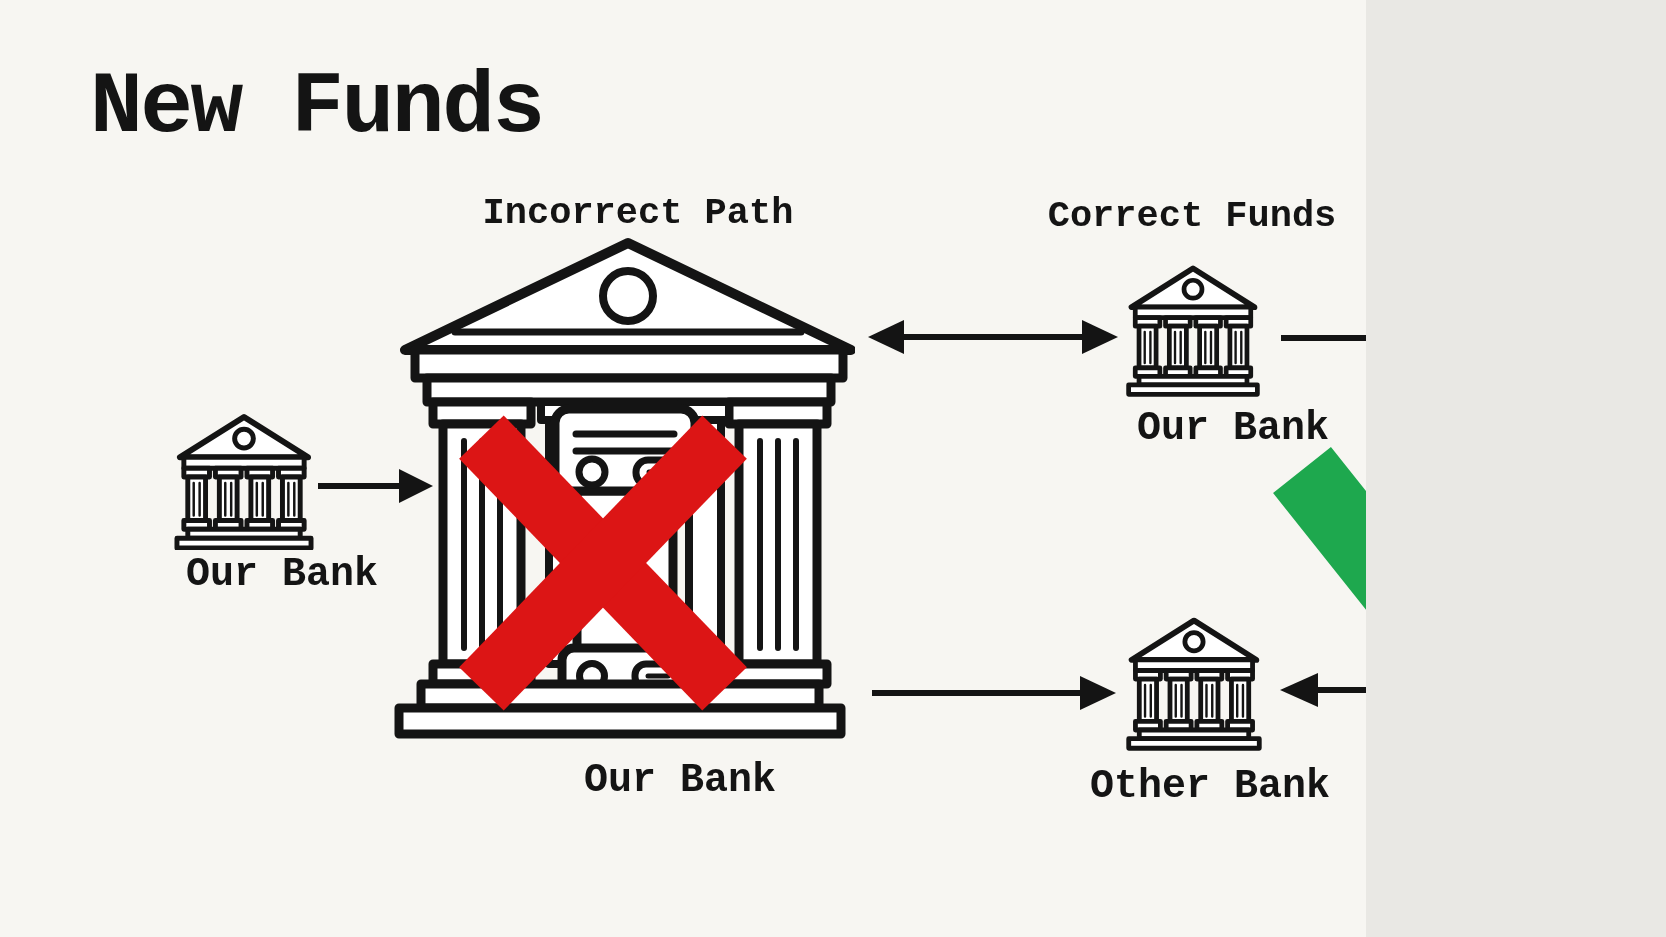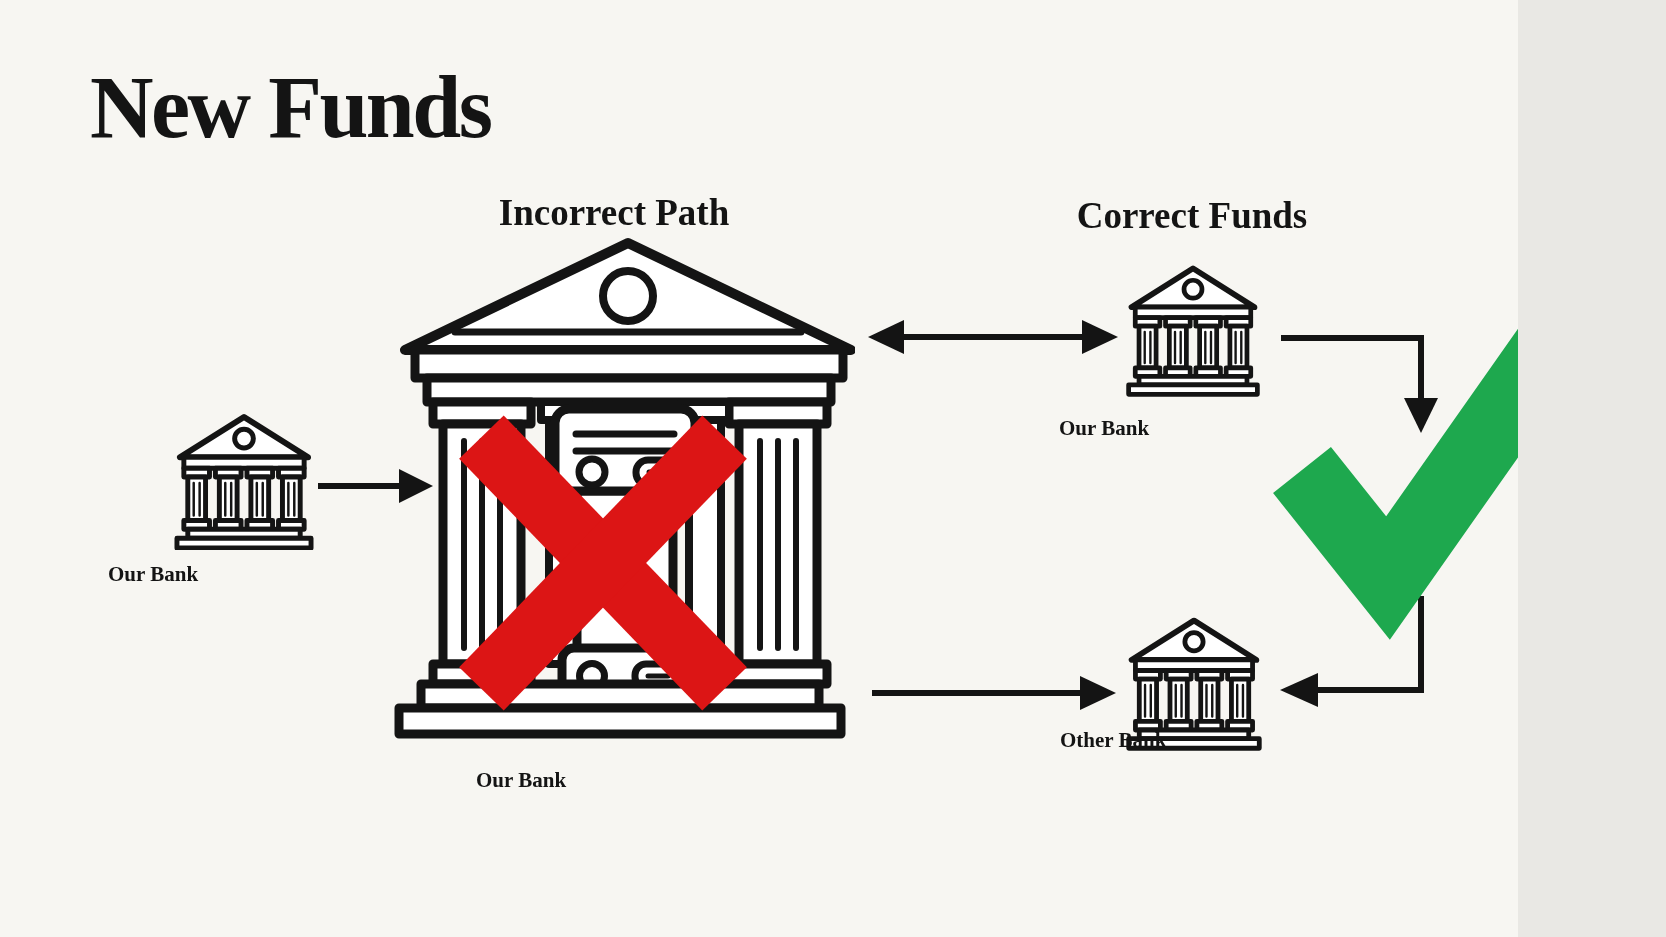--- a/index.html
+++ b/index.html
@@ -3,30 +3,30 @@
 <meta charset="utf-8">
 <style>
   :root{
     --background:#f7f6f2;
     --ink:#141414;
     --red:#dc1515;
     --green:#1ea84e;
   }
   html,body{margin:0;padding:0;background:#e9e8e4;}
   .canvas{
-    position:relative;width:1518px;height:937px;overflow:hidden;
+    position:relative;width:1366px;height:937px;overflow:hidden;
     background:var(--background);
-    font-family:Liberation Serif, serif;color:var(--ink);
+    font-family:Liberation Mono, monospace;color:var(--ink);
   }
   .abs{position:absolute;}
   .title{
     left:90px;top:62px;font-size:88px;font-weight:bold;letter-spacing:-2.5px;line-height:1.05;
   }
   .heading{font-size:37px;font-weight:bold;text-align:center;width:420px;line-height:1.15;}
-  .label{font-size:21px;font-weight:bold;text-align:left;line-height:41px;}
+  .label{font-size:40px;font-weight:bold;text-align:right;line-height:41px;}
   .overlay{left:0;top:0;width:1666px;height:937px;pointer-events:none;}
   
   .shape{stroke:var(--ink);fill:#ffffff;}
   .ln{stroke:var(--ink);fill:none;}
   .fillink{fill:var(--ink);stroke:none;}
   .xfill{fill:var(--red);stroke:none;}
   .check{stroke:var(--green);fill:none;}
   .bank-svg{display:block;width:100%;height:100%;}
 </style>
 </head>
@@ -61,21 +61,21 @@
 
           <rect class="shape" stroke-width="5" x="18" y="121" width="114" height="9"></rect>
           <rect class="shape" stroke-width="5" x="7" y="130" width="136" height="10"></rect>
         </g>
       </symbol>
     </defs>
   </svg>
 
   <div class="abs title">New Funds</div>
 
-  <div class="abs heading" style="left:404px;top:192px">Incorrect Path</div>
+  <div class="abs heading" style="left:428px;top:192px">Incorrect Path</div>
   <div class="abs heading" style="left:982px;top:195px">Correct Funds</div>
 
   <svg class="abs overlay" viewBox="0 0 1666 937">
     <g>
       <path class="ln" stroke-width="6" d="M318 486 H401"></path>
       <polygon class="fillink" points="399,469 433,486 399,503"></polygon>
     </g>
     <g>
       <path class="ln" stroke-width="6" d="M900 337 H1086"></path>
       <polygon class="fillink" points="904,320 868,337 904,354"></polygon>
@@ -161,15 +161,15 @@
         <use href="#bank-sym"></use>
       </svg>
   </div>
   <div class="abs label" style="left:1059px;top:408px;width:270px">Our Bank</div>
 
   <div class="abs" style="left:1122px;top:613px;width:144px;height:138px">
     <svg class="bank-svg">
         <use href="#bank-sym"></use>
       </svg>
   </div>
-  <div class="abs label" style="left:1060px;top:720px;width:270px">Other Bank</div>
+  <div class="abs label" style="left:1060px;top:766px;width:270px">Other Bank</div>
 
 </div>
 
 </body></html>

